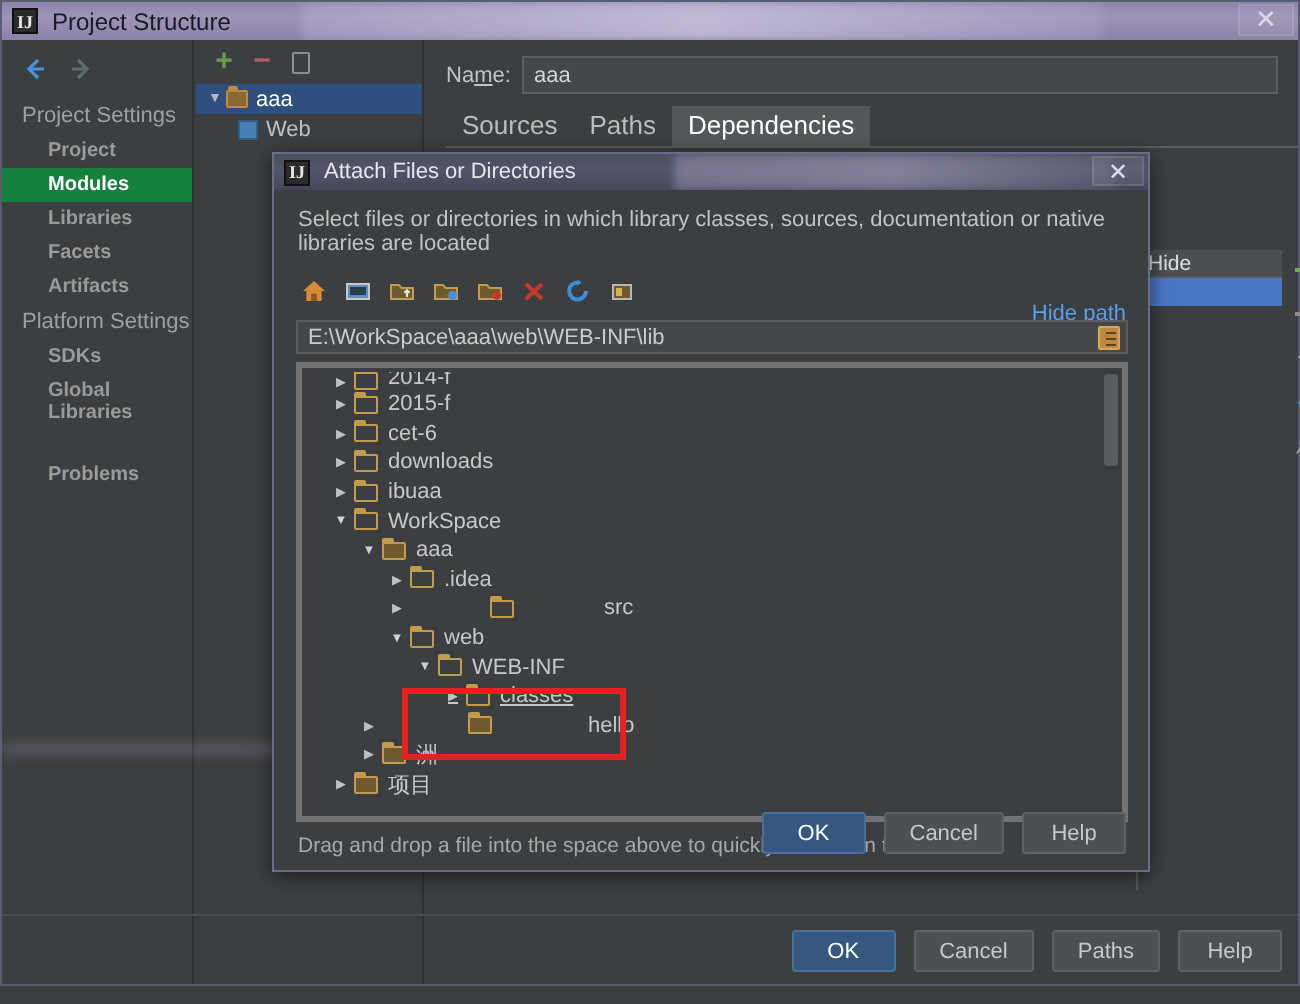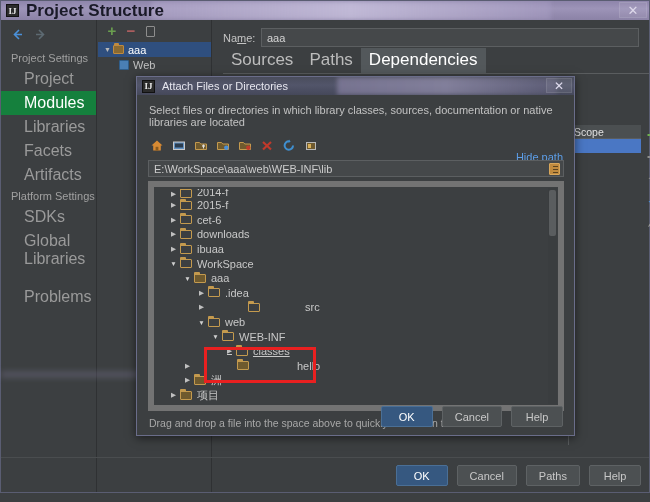--- a/index.html
+++ b/index.html
@@ -48,24 +48,23 @@
     width: 13px; height: 13px;
     background: #2b2b2b;
     border: 1px solid #111;
     color: #e8e8e8;
     font-size: 9px; font-weight: bold;
     display: flex; align-items: center; justify-content: center;
     position: relative; z-index: 2;
     font-family: "Liberation Serif", serif;
   }
   .win-title-text {
-    margin-left: 7px; font-size: 17px; color: #1a1a28;
+    margin-left: 7px; font-size: 12px; color: #1a1a28;
     position: relative; z-index: 2;
     font-family: "Liberation Sans", sans-serif;
-    font-weight: bold;
   }
   .win-close {
     position: absolute; right: 2px; top: 1px;
     width: 28px; height: 16px;
     display: flex; align-items: center; justify-content: center;
     color: #ddd8ea; font-size: 13px;
     background: rgba(255,255,255,0.06);
     border: 1px solid rgba(255,255,255,0.10);
     z-index: 3;
   }
@@ -79,21 +78,21 @@
     border-right: 1px solid #2f3133;
   }
   .nav-arrows { display: flex; gap: 10px; padding: 8px 0 6px 10px; }
   .arrow { width: 13px; height: 13px; position: relative; }
   .arrow svg { display: block; }
   .side-list { margin-top: 2px; }
   .side-head {
     padding: 3px 0 3px 10px; color: #a0a0a0; font-size: 11px;
   }
   .side-item {
-    padding: 3px 0 3px 23px; color: #9a9a9a; font-size: 16px;
+    padding: 3px 0 3px 23px; color: #9a9a9a; font-size: 10px; font-weight: bold;
   }
   .side-item.sel { background: #15803d; color: #ffffff; }
   .side-spacer { height: 14px; }
 
   
   .modpanel {
     position: absolute; left: 97px; top: 0; width: 114px; height: 472px;
     background: #3c3f41;
     border-right: 1px solid #2f3133;
   }
@@ -126,21 +125,21 @@
   .name-row { display: flex; align-items: center; padding: 8px 10px 0 10px; }
   .name-label { width: 38px; color: #c4c4c4; font-size: 11px; }
   .name-label u { text-decoration: underline; }
   .name-input {
     flex: 1; height: 19px; background: #45484a; border: 1px solid #5c5f61;
     color: #d4d4d4; font-size: 11px; padding: 0 5px; display: flex; align-items: center;
   }
   .tabs { display: flex; align-items: flex-end; margin: 9px 0 0 10px; height: 18px;
           border-bottom: 1px solid #5a5d5f; }
   .tab {
-    padding: 2px 8px 3px 8px; font-size: 17px; color: #bcbcbc; text-align: center;
+    padding: 2px 8px 3px 8px; font-size: 13px; color: #bcbcbc; text-align: center;
   }
   .tab.active { background: #53585b; color: #ffffff; }
   .scope-head {
     position: absolute; left: 356px; top: 105px; width: 72px; height: 14px;
     background: #4b4f51; color: #e0e0e0; font-size: 10.5px;
     display: flex; align-items: center; padding-left: 5px;
     border-bottom: 1px solid #5a5d5f;
   }
   .scope-sel {
     position: absolute; left: 356px; top: 119px; width: 72px; height: 14px;
@@ -216,21 +215,21 @@
     display: flex; align-items: center; padding: 0 3px 0 5px;
     position: relative;
   }
   .path-text { flex: 1; font-size: 11px; color: #cccccc; }
   .path-btn { width: 11px; height: 12px; background: #c08a3e; border: 1px solid #d8a75c; border-radius: 1px; position: relative; }
   .path-btn::after { content:""; position:absolute; left:3px; top:2px; width:5px; height:1px; background:#5a4320; box-shadow:0 3px 0 #5a4320, 0 6px 0 #5a4320; }
 
   .tree {
     position: relative;
     margin: 4px 10px 0 11px; height: 230px;
-    background: #3c3f41; border: 6px solid #737373;
+    background: #3c3f41; border: 3px solid #737373;
     overflow: hidden;
   }
   .tree-inner { position: relative; padding-top: 2px; }
   .trow { display: flex; align-items: center; height: 14.6px; font-size: 11px; color: #c8c8c8; white-space: nowrap; }
   .trow.sel { background: #17324d; color: #ffffff; }
   .trow.clipped { height: 9px; overflow: hidden; align-items: flex-end; }
   .ttri { width: 13px; text-align: center; font-size: 6.5px; color: #c0c0c0; flex: none; }
   .ttri.open { color: #d0d0d0; }
   .tfold {
     width: 12px; height: 9px; border: 1px solid #c49a4e;
@@ -332,21 +331,21 @@
           <div class="name-input">aaa</div>
         </div>
 
         <div class="tabs">
           <div class="tab">Sources</div>
           <div class="tab">Paths</div>
           <div class="tab active">Dependencies</div>
         </div>
 
         <div class="scope-divider"></div>
-        <div class="scope-head">Scope</div>
+        <div class="scope-head">Hide</div>
         <div class="scope-sel"></div>
 
         <div class="rightbar">
           <span class="rb-ico">
             <svg width="12" height="12" viewBox="0 0 12 12">
                 <path d="M6 1.5 V10.5 M1.5 6 H10.5" stroke="#6fae52" stroke-width="2"></path>
               </svg>
           </span>
           <span class="rb-ico">
             <svg width="12" height="12" viewBox="0 0 12 12">

